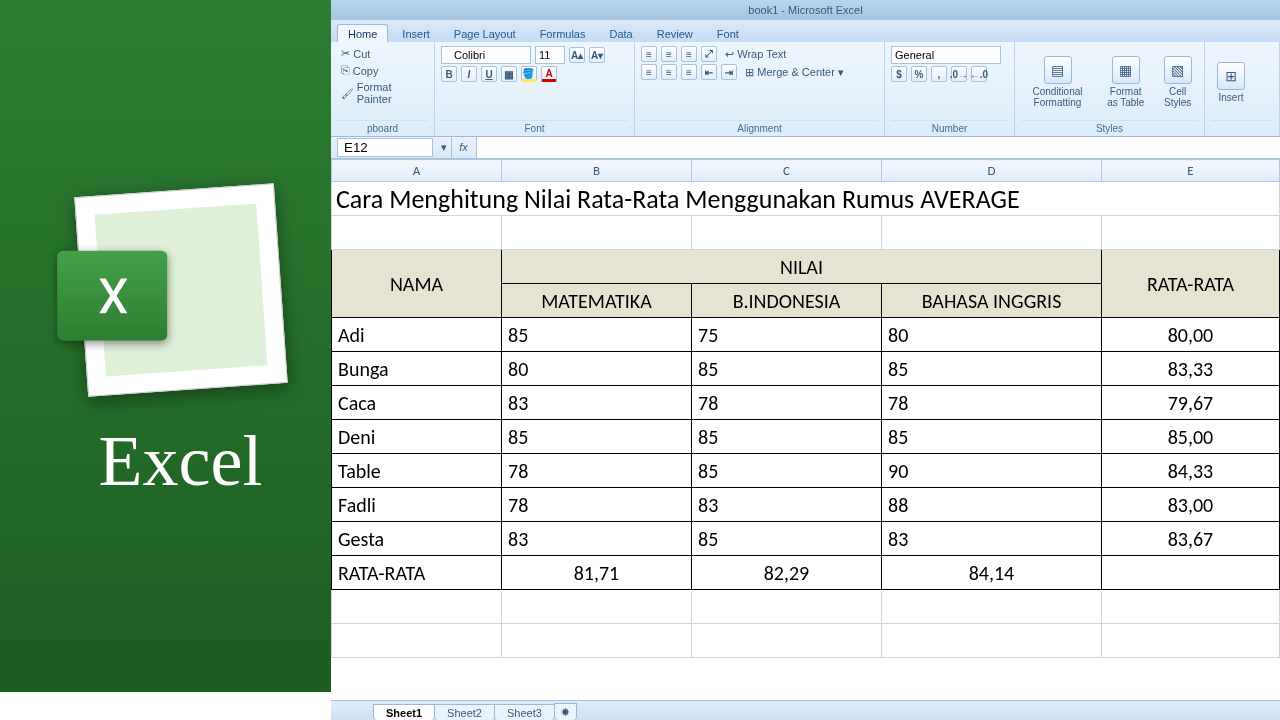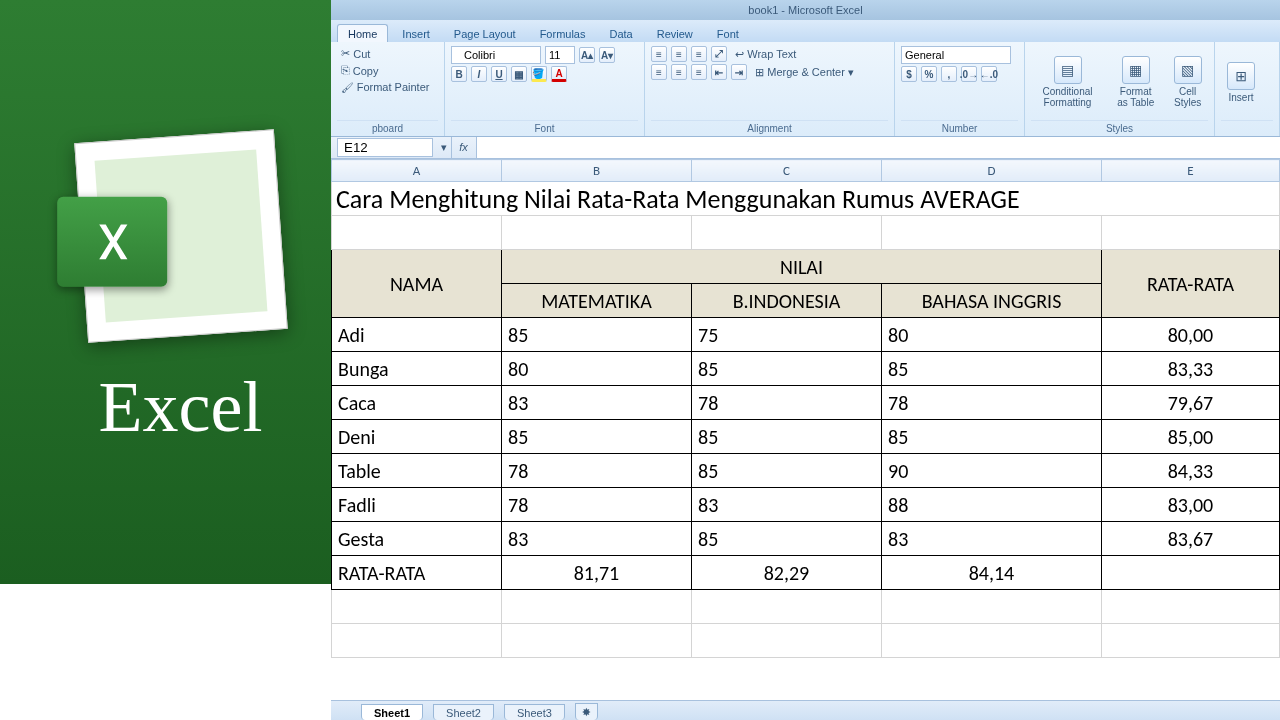--- a/index.html
+++ b/index.html
@@ -1,17 +1,17 @@
 <!DOCTYPE html>
 <html><head>
 <meta charset="utf-8">
 <style>
 * { box-sizing: border-box; margin: 0; padding: 0; }
 body { font-family: "Segoe UI", Tahoma, sans-serif; font-size: 12px; background: #fff; width: 1280px; height: 720px; overflow: hidden; display: flex; }
-.left-panel { width: 332px; height: 584px; background: linear-gradient(to bottom, #2e7d32, #1b5e20); display: flex; flex-direction: column; align-items: center; justify-content: center; color: #fff; padding-left: 30px; }
+.left-panel { width: 332px; height: 692px; background: linear-gradient(to bottom, #2e7d32, #1b5e20); display: flex; flex-direction: column; align-items: center; justify-content: center; color: #fff; padding-left: 30px; }
 .left-panel .excel-logo { width: 200px; height: 200px; background: #fff; margin-bottom: 30px; position: relative; transform: rotate(-4deg); box-shadow: 0 4px 18px rgba(0,0,0,0.4); border: 1px solid #ccc; }
 .left-panel .excel-logo::before { content: ""; position: absolute; inset: 18px; background: #dff0d8; }
 .left-panel .excel-logo .overlay { position: absolute; left: -25px; top: 55px; width: 110px; height: 90px; background: linear-gradient(#43a047,#2e7d32); border-radius: 6px; display: flex; align-items: center; justify-content: center; transform: rotate(4deg); box-shadow: 0 3px 8px rgba(0,0,0,0.4); }
 .left-panel .excel-logo .overlay svg { fill: #fff; }
 .left-panel .caption { font-family: Georgia, "Times New Roman", serif; font-size: 72px; font-weight: 300; }
 .app { flex: 1; height: 720px; display: flex; flex-direction: column; background: #cfe3f6; }
 .title-bar { height: 20px; background: linear-gradient(#b9d4ec,#a6c4e0); text-align: center; font-size: 11px; color: #3b5a7a; line-height: 20px; }
 .tabs { height: 22px; background: linear-gradient(#dcebfa,#c3dbf4); display: flex; align-items: flex-end; gap: 4px; padding-left: 6px; font-size: 11px; }
 .tabs .tab { padding: 3px 10px 2px; border-radius: 3px 3px 0 0; color: #235a8d; cursor: pointer; }
 .tabs .tab.active { background: #f2f7fe; border: 1px solid #9ab8d8; border-bottom: none; color: #15365e; }
@@ -31,21 +31,21 @@
 .sheet-area { flex: 1; background: #fff; position: relative; overflow: hidden; }
 table.grid { border-collapse: collapse; width: 100%; table-layout: fixed; }
 table.grid th, table.grid td { border: 1px solid #d4d4d4; font-family: Calibri, sans-serif; font-size: 20px; height: 34px; }
 table.grid thead th { background: linear-gradient(#f4f8fd,#e1ecf9); font-weight: normal; color: #3b5a7a; font-size: 13px; height: 22px; text-align: center; border-color: #b1c8e2; }
 table.grid tbody td { padding: 0 6px; }
 table.grid .title-cell { font-size: 26px; text-align: left; padding-left: 4px; border: 1px solid #d4d4d4; }
 table.grid .hdr { background: #e7e3d3; text-align: center; font-weight: normal; border: 1px solid #000; }
 table.grid .bordered { border: 1px solid #000; }
 table.grid .c { text-align: left; }
 table.grid .r { text-align: center; }
-.sheet-tabs { height: 20px; background: linear-gradient(#e1ecf9,#cfe1f4); display: flex; align-items: flex-end; font-size: 11px; padding-left: 30px; gap: 11px; border-top: 1px solid #a8c1de; }
+.sheet-tabs { height: 20px; background: linear-gradient(#e1ecf9,#cfe1f4); display: flex; align-items: flex-end; font-size: 11px; padding-left: 42px; gap: 0; border-top: 1px solid #a8c1de; }
 .sheet-tabs .stab { padding: 2px 12px 1px; background: #eaf2fb; border: 1px solid #9ab8d8; border-bottom: none; border-radius: 0 0 4px 4px; cursor: pointer; margin-right: -1px; color: #3b5a7a; }
 .sheet-tabs .stab.active { background: #fff; font-weight: bold; color: #000; }
 .scissors::before { content: "✂"; }
 .copy-ico::before { content: "⎘"; }
 .brush-ico::before { content: "🖌"; font-size: 10px; }
 </style>
 </head>
 <body>
 
 <div class="left-panel">
@@ -66,21 +66,21 @@
     <span class="tab active">Home</span>
     <span class="tab">Insert</span>
     <span class="tab">Page Layout</span>
     <span class="tab">Formulas</span>
     <span class="tab">Data</span>
     <span class="tab">Review</span>
     <span class="tab">Font</span>
   </div>
 
   <div class="ribbon">
-    <div class="group" style="width:114px">
+    <div class="group" style="width:104px">
       <div>
         <div class="row">
             <span class="btn">
               <span class="scissors"></span>
               <span>Cut</span>
             </span>
           </div>
         <div class="row">
             <span class="btn">
               <span class="copy-ico"></span>

